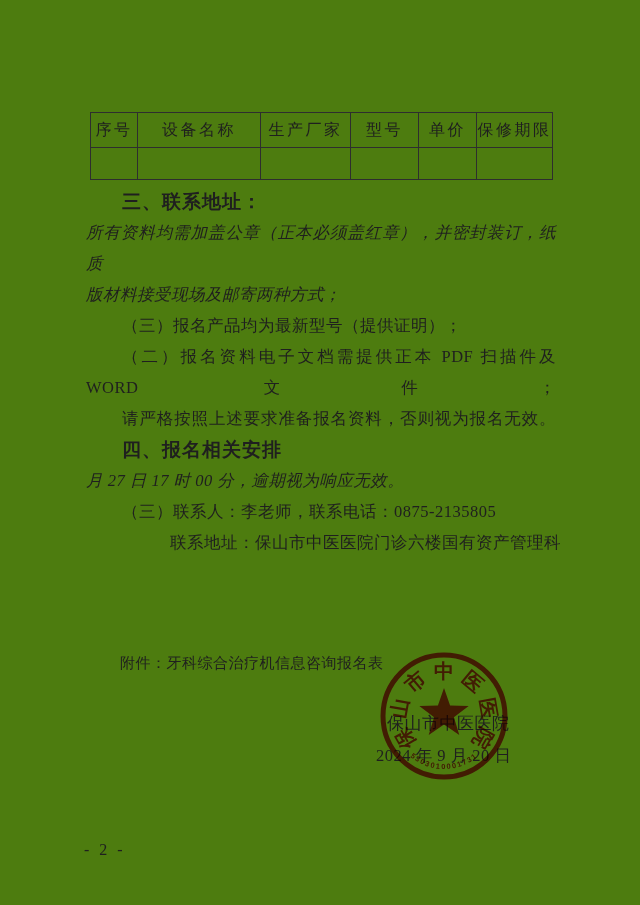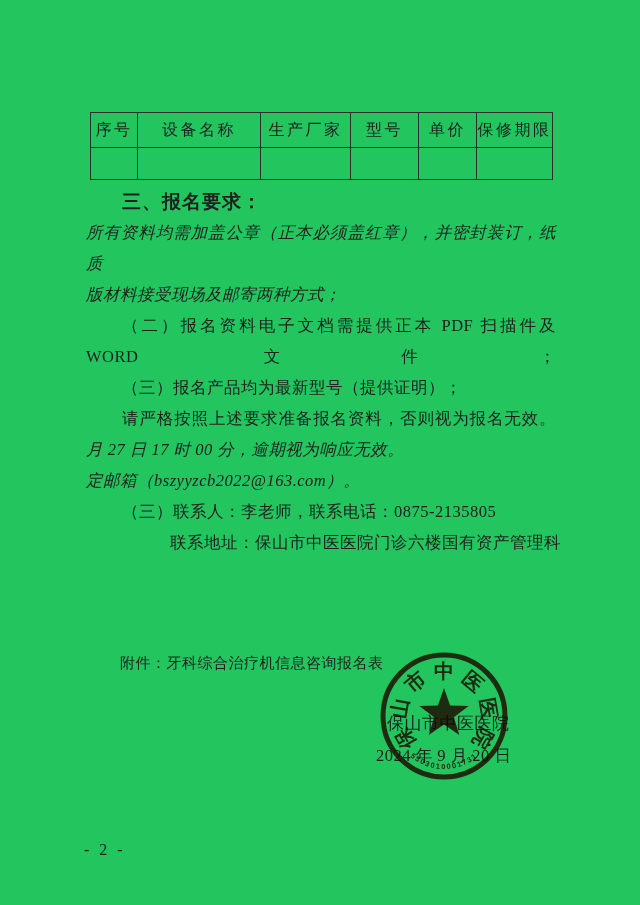--- a/index.html
+++ b/index.html
@@ -1,20 +1,20 @@
 <!DOCTYPE html>
 <html><head>
 <meta charset="utf-8">
 <style>
   html,body { margin:0; padding:0; background:#ffffff; }
   .page {
     position:relative;
     width:640px; height:905px;
     margin:0 auto;
-    background:#22c55e;
+    background:#4d7c0f;
     color:#1f1f1f;
     font-family:"Liberation Serif","DejaVu Serif",serif;
     overflow:hidden;
   }
 
   
   table.doc-table {
     position:absolute; left:90px; top:112px;
     border-collapse:collapse; table-layout:fixed;
     width:462px;
@@ -107,28 +107,28 @@
       <td></td>
       <td></td>
       <td></td>
       <td></td>
       <td></td>
     </tr>
   </tbody>
     </table>
 
   <div class="text-block">
-    <div class="line h">三、报名要求：</div>
+    <div class="line h">三、联系地址：</div>
     <div class="line flush justify">所有资料均需加盖公章（正本必须盖红章），并密封装订，纸质</div>
     <div class="line flush">版材料接受现场及邮寄两种方式；</div>
+    <div class="line indent">（三）报名产品均为最新型号（提供证明）；</div>
     <div class="line indent justify">（二）报名资料电子文档需提供正本 PDF 扫描件及 WORD 文件；</div>
-    <div class="line indent">（三）报名产品均为最新型号（提供证明）；</div>
     <div class="line indent justify">请严格按照上述要求准备报名资料，否则视为报名无效。</div>
+    <div class="line h">四、报名相关安排</div>
     <div class="line flush">月 27 日 17 时 00 分，逾期视为响应无效。</div>
-    <div class="line flush">定邮箱（bszyyzcb2022@163.com）。</div>
     <div class="line indent">（三）联系人：李老师，联系电话：0875-2135805</div>
     <div class="line addr">联系地址：保山市中医医院门诊六楼国有资产管理科</div>
   </div>
 
   <div class="attachment-line">附件：牙科综合治疗机信息咨询报名表</div>
 
   <div class="sig-name">保山市中医医院</div>
   <div class="sig-date">2024 年 9 月 20 日</div>
 
   <svg class="seal" viewBox="0 0 164 164">

